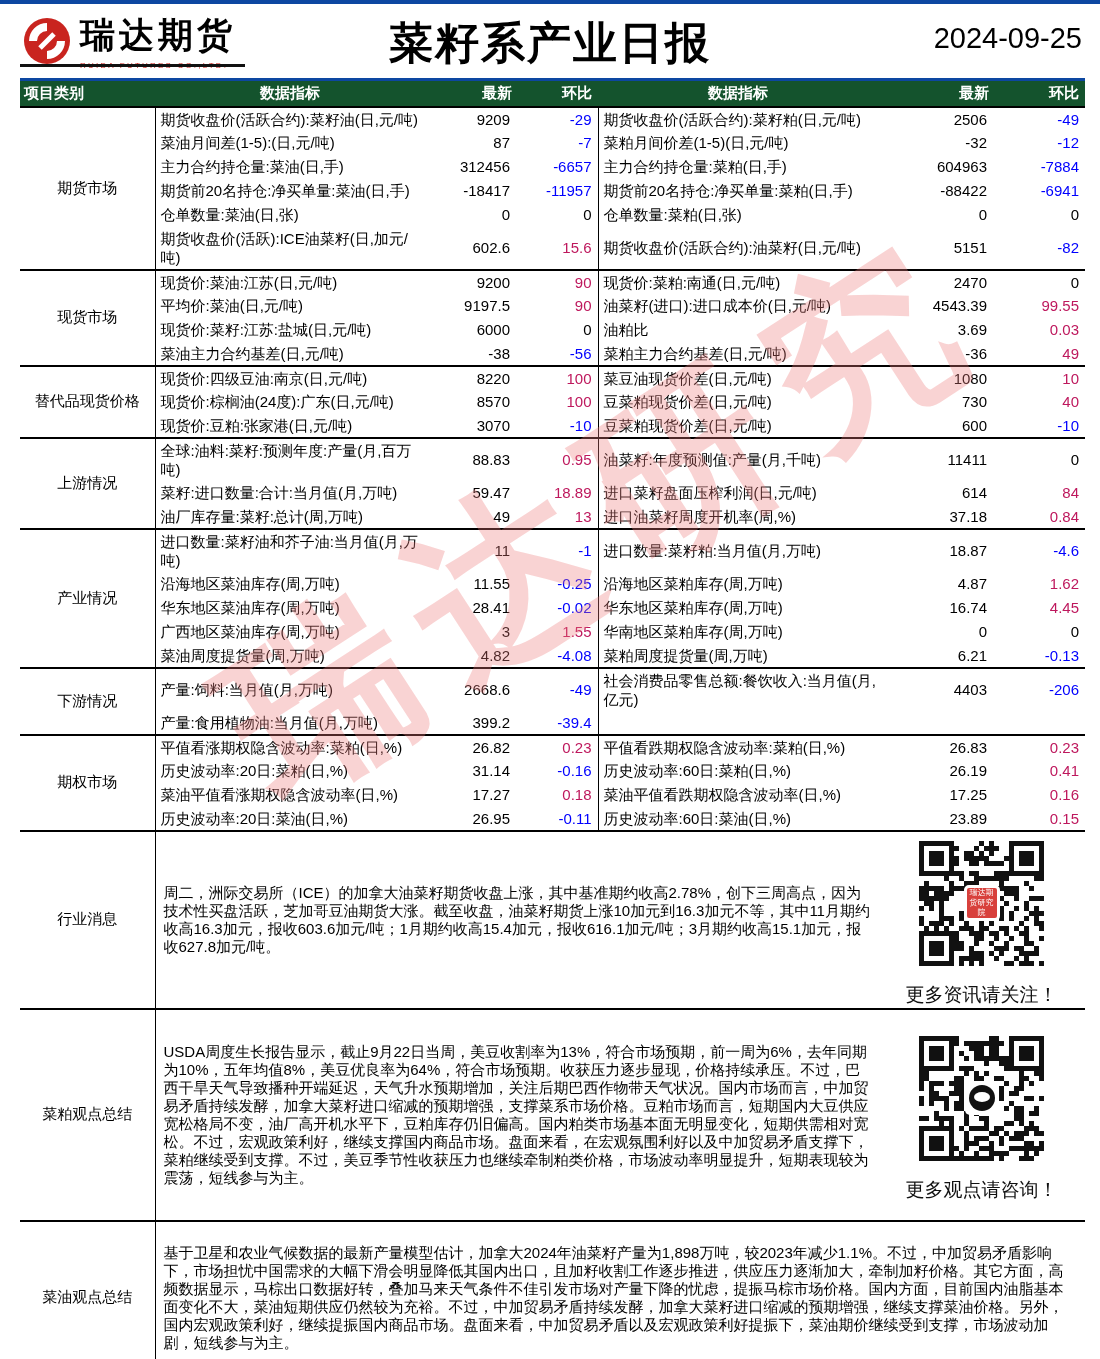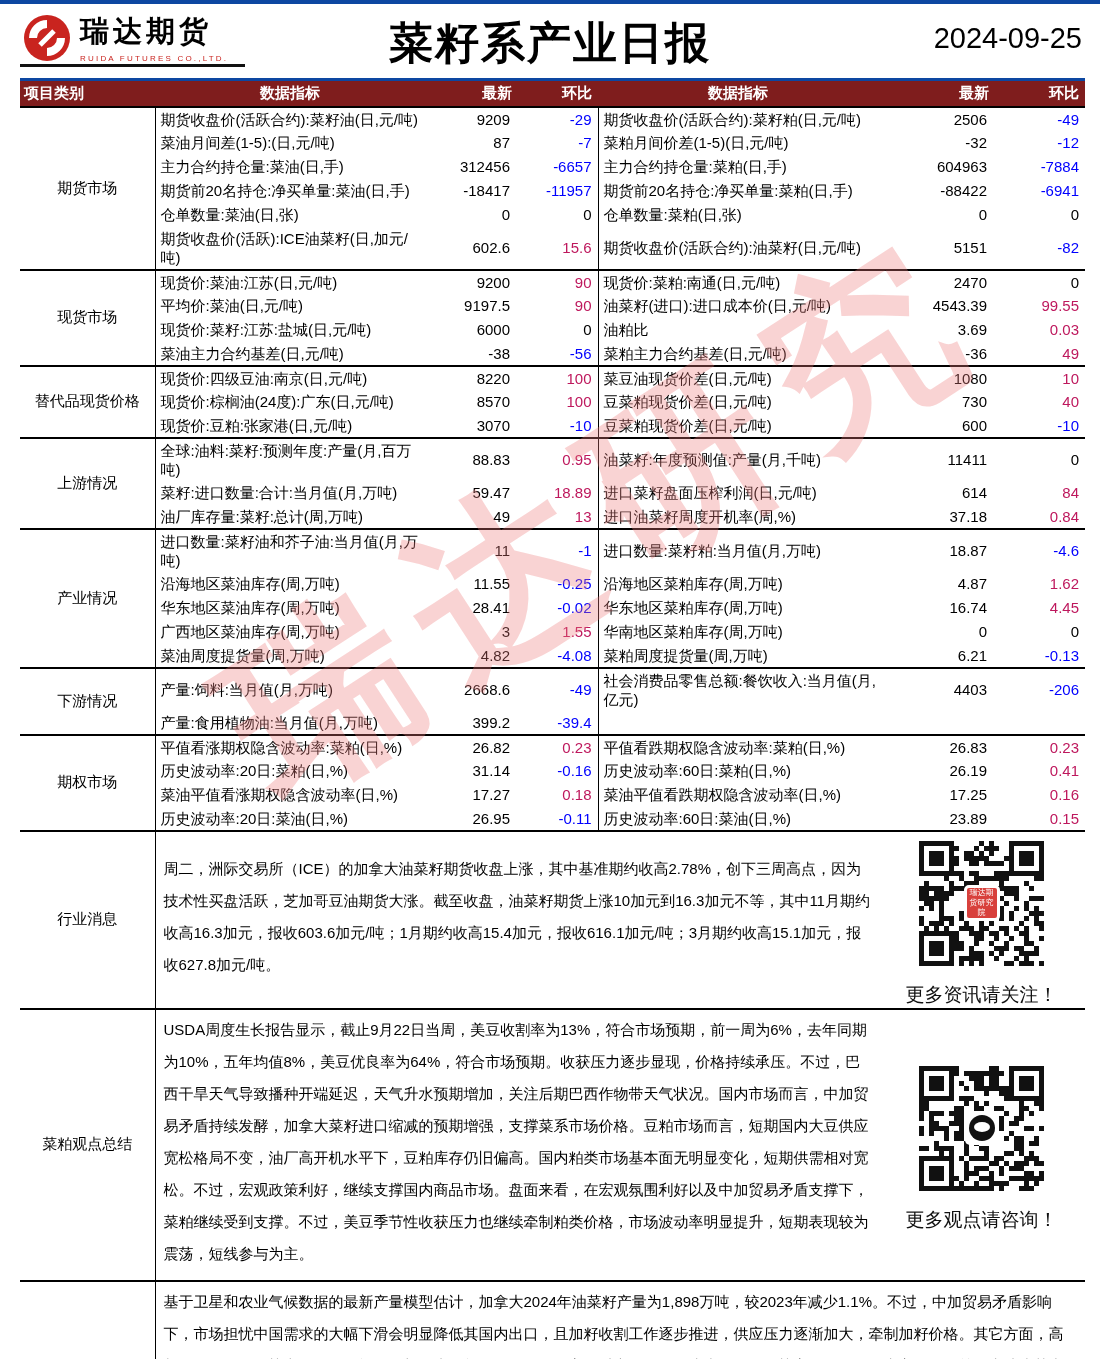--- a/index.html
+++ b/index.html
@@ -2,46 +2,46 @@
 <html><head>
 <meta charset="utf-8">
 <style>
   * { margin:0; padding:0; box-sizing:border-box; }
   html,body { width:1100px; background:#ffffff; font-family:"Liberation Sans","DejaVu Sans",sans-serif; color:#000; }
   body { position:relative; height:1359px; overflow:hidden; }
   .topbar { position:absolute; top:0; left:0; width:1100px; height:4px; background:#0d47a1; }
   .header { position:relative; height:74px; padding-top:6px; }
   .brand { position:absolute; left:22px; top:12px; display:flex; align-items:center; }
   .brand-logo { width:50px; height:50px; margin-right:8px; }
-  .brand-text .cn { font-size:29px; font-weight:bold; letter-spacing:4px; }
+  .brand-text .cn { font-size:35px; font-weight:bold; letter-spacing:4px; }
   .brand-text .en { font-size:8px; color:#c9241f; letter-spacing:2.2px; margin-top:2px; }
   .brand-underline { position:absolute; left:20px; top:64px; width:225px; height:3px; background:#111; }
   .page-title { text-align:center; font-size:44px; font-weight:bold; padding-top:8px; letter-spacing:2px; }
   .page-date { position:absolute; right:18px; top:22px; font-size:29px; }
 
   .watermark { position:absolute; left:180px; top:230px; width:800px; height:600px; z-index:3;
     pointer-events:none; font-size:185px; font-weight:bold; color:rgba(238,120,120,0.33);
     transform:rotate(-33deg); transform-origin:center; letter-spacing:28px; text-align:center; line-height:600px; white-space:nowrap; }
 
   table.report { position:relative; z-index:2; border-collapse:collapse; margin:4px 15px 0 20px; width:1065px; table-layout:fixed; }
   table.report th, table.report td { font-size:15px; vertical-align:middle; }
-  thead th { background:#7f1d1d; color:#fff; font-weight:bold; font-size:17px; height:27px; border-top:3px solid #0d47a1;margin-left:19px; }
+  thead th { background:#14532d; color:#fff; font-weight:bold; font-size:17px; height:27px; border-top:3px solid #0d47a1;margin-left:19px; }
   th.h-cat { text-align:left; padding-left:4px; }
   th.h-label { text-align:center; }
   th.h-val, th.h-chg { text-align:right; padding-right:6px; }
   tbody { border-top:2px solid #000; }
   tbody.last { border-bottom:3px solid #000; }
   td.cat { text-align:center; font-size:16px; border-right:1px solid #000; padding:0 2px; }
   td.cat.nowrap { white-space:nowrap; }
   td.lbl { padding:2px 2px 2px 5px; height:24px; line-height:19px; }
   td.val { text-align:right; padding-right:8px; }
   td.chg { text-align:right; padding-right:6px; }
   td.chg-l { border-right:1px solid #000; }
   td.up { color:#be185d; } td.down { color:#0000fe; } td.flat { color:#000; }
-  td.para { padding:4px 8px 10px 8px; line-height:32px; font-size:15.5px; vertical-align:middle; }
+  td.para { padding:10px 8px 10px 8px; line-height:18px; font-size:15.5px; vertical-align:middle; }
   td.qrcell { text-align:center; vertical-align:middle; }
   .qr-wrap { display:inline-block; position:relative; }
   .qr { display:grid; grid-template-columns:repeat(25,5px); grid-auto-rows:5px; background:#fff; }
   .qr i { display:block; } .qr i.b { background:#111; }
   .qr-badge { position:absolute; left:50%; top:50%; transform:translate(-50%,-50%); }
   .badge-red { width:36px; height:36px; background:#d8403c; border-radius:5px; border:3px solid #fff;
      color:#fff; font-size:8px; line-height:10px; display:flex; align-items:center; justify-content:center; text-align:center; }
   .badge-wechat { width:34px; height:34px; background:#fff; border-radius:5px; display:flex; align-items:center; justify-content:center; }
   .wechat-circle { width:26px; height:26px; border-radius:50%; background:#111; position:relative; }
   .wechat-circle:after { content:""; position:absolute; left:5px; top:7px; width:16px; height:10px; background:#fff; border-radius:50%; }

